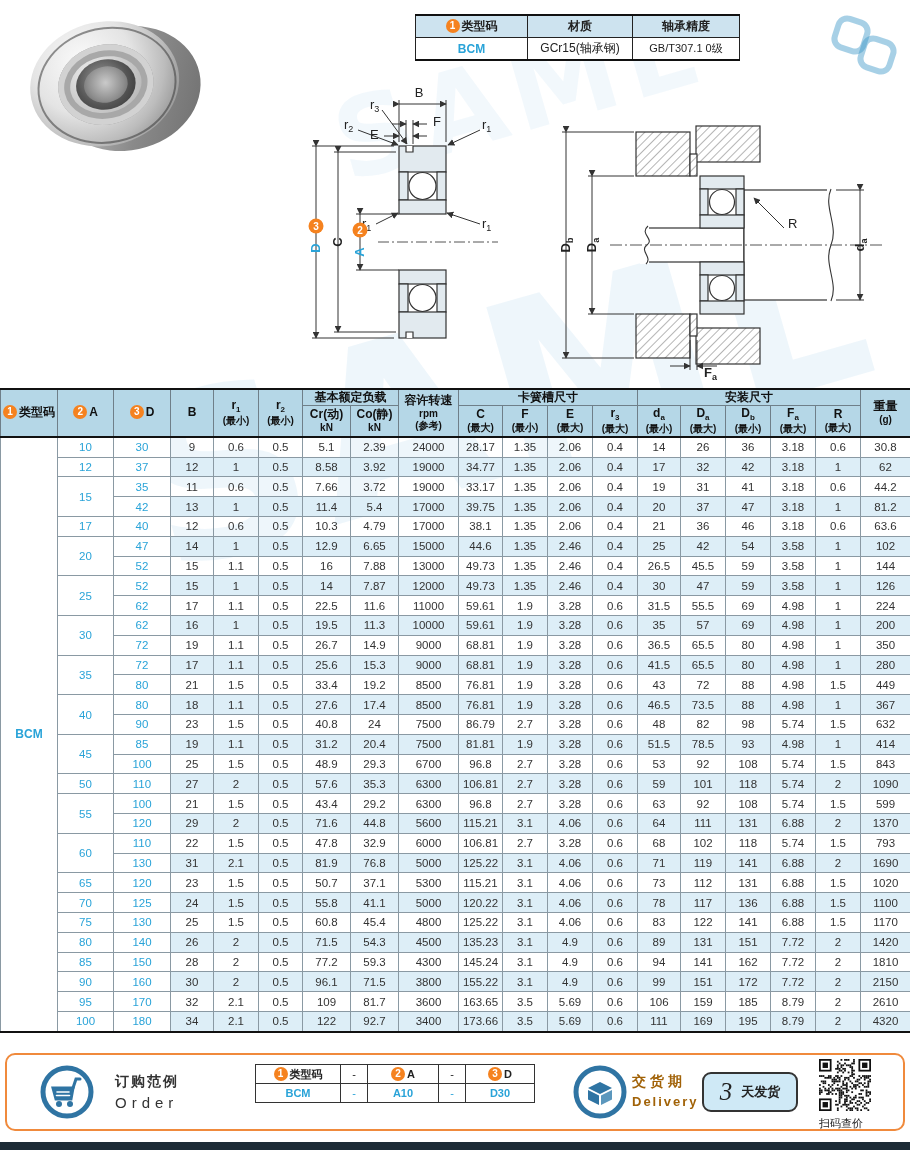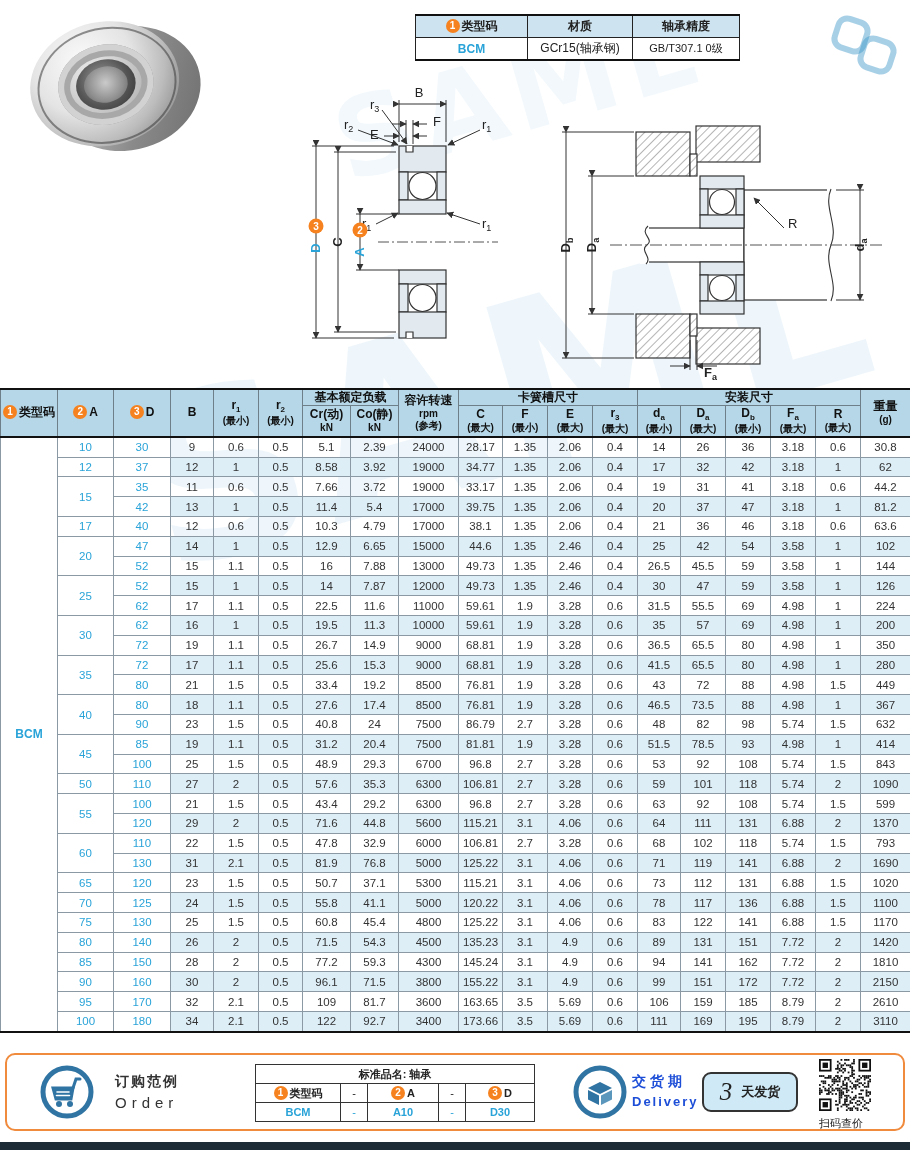--- a/index.html
+++ b/index.html
@@ -49,21 +49,21 @@
   .q{font-size:10px;font-weight:bold;}
   sub{font-size:8px;}
 
   
   #footbox{position:absolute;left:5px;top:1053px;width:896px;height:74px;border:2.5px solid #f08a3c;border-radius:10px;background:#fff;}
   .otable{position:absolute;left:248px;top:9px;border-collapse:collapse;border:1.5px solid #333;}
   .otable td{border:1px solid #333;text-align:center;font-size:11px;height:18px;padding:0 6px;}
   .otable .hd{font-weight:bold;}
   .olabel{position:absolute;left:108px;top:16px;font-size:14px;color:#333;font-weight:bold;letter-spacing:2px;line-height:1.5;}
   .olabel .en{letter-spacing:5px;font-weight:normal;font-size:15px;}
-  .dlabel{position:absolute;left:625px;top:16px;font-size:14px;color:#1d4ed8;font-weight:bold;letter-spacing:4px;line-height:1.5;}
+  .dlabel{position:absolute;left:625px;top:16px;font-size:14px;color:#a16207;font-weight:bold;letter-spacing:4px;line-height:1.5;}
   .dlabel .en{letter-spacing:2px;font-weight:bold;font-size:13px;}
   .shipbox{position:absolute;left:695px;top:17px;width:92px;height:36px;background:#cfe9f6;border:2px solid #333;border-radius:9px;
            display:flex;align-items:center;justify-content:center;gap:9px;}
   .shipbox .d3{font-size:25px;font-style:italic;font-family:"Liberation Serif","DejaVu Serif",serif;}
   .shipbox .tx{font-size:13px;font-weight:bold;}
   .qrwrap{position:absolute;left:812px;top:4px;width:66px;text-align:left;}
   .qrcap{font-size:11px;margin-top:1px;}
 
   #botbar{position:absolute;left:0;top:1142px;width:910px;height:8px;background:#1d2b36;}
 </style>
@@ -909,21 +909,21 @@
           <td class="sh">3400</td>
           <td class="sh">173.66</td>
           <td class="sh">3.5</td>
           <td class="sh">5.69</td>
           <td class="sh">0.6</td>
           <td class="sh">111</td>
           <td class="sh">169</td>
           <td class="sh">195</td>
           <td class="sh">8.79</td>
           <td class="sh">2</td>
-          <td class="sh">3110</td>
+          <td class="sh">4320</td>
         </tr>
       </tbody>
   </table>
 
   <div id="footbox">
     <svg class="abs" style="left:32px;top:9px" width="56" height="56" viewBox="0 0 56 56">
       <circle cx="28" cy="28" r="24" fill="none" stroke="#2f74a3" stroke-width="5"></circle>
       <g stroke="#2f74a3" stroke-width="3" fill="none" stroke-linecap="round">
         <path d="M14 24 H34 L32 35 H17 Z" fill="#2f74a3"></path>
         <path d="M34 24 L37 15 H41"></path>
@@ -931,23 +931,20 @@
       </g>
       <circle cx="20" cy="40" r="3" fill="#2f74a3"></circle>
       <circle cx="31" cy="40" r="3" fill="#2f74a3"></circle>
     </svg>
     <div class="olabel">
       <div>订购范例</div>
       <div class="en">Order</div>
     </div>
     <table class="otable">
       <tbody>
-          <tr>
-        <td colspan="5" class="hd">标准品名: 轴承</td>
-      </tr>
       <tr>
         <td class="hd" style="width:72px"><span class="badge">1</span><span>类型码</span></td>
         <td style="width:14px">-</td>
         <td class="hd" style="width:58px"><span class="badge">2</span><span>A</span></td>
         <td style="width:14px">-</td>
         <td class="hd" style="width:56px"><span class="badge">3</span><span>D</span></td>
       </tr>
       <tr>
         <td class="blue" style="font-weight:bold">BCM</td>
         <td class="blue">-</td>

